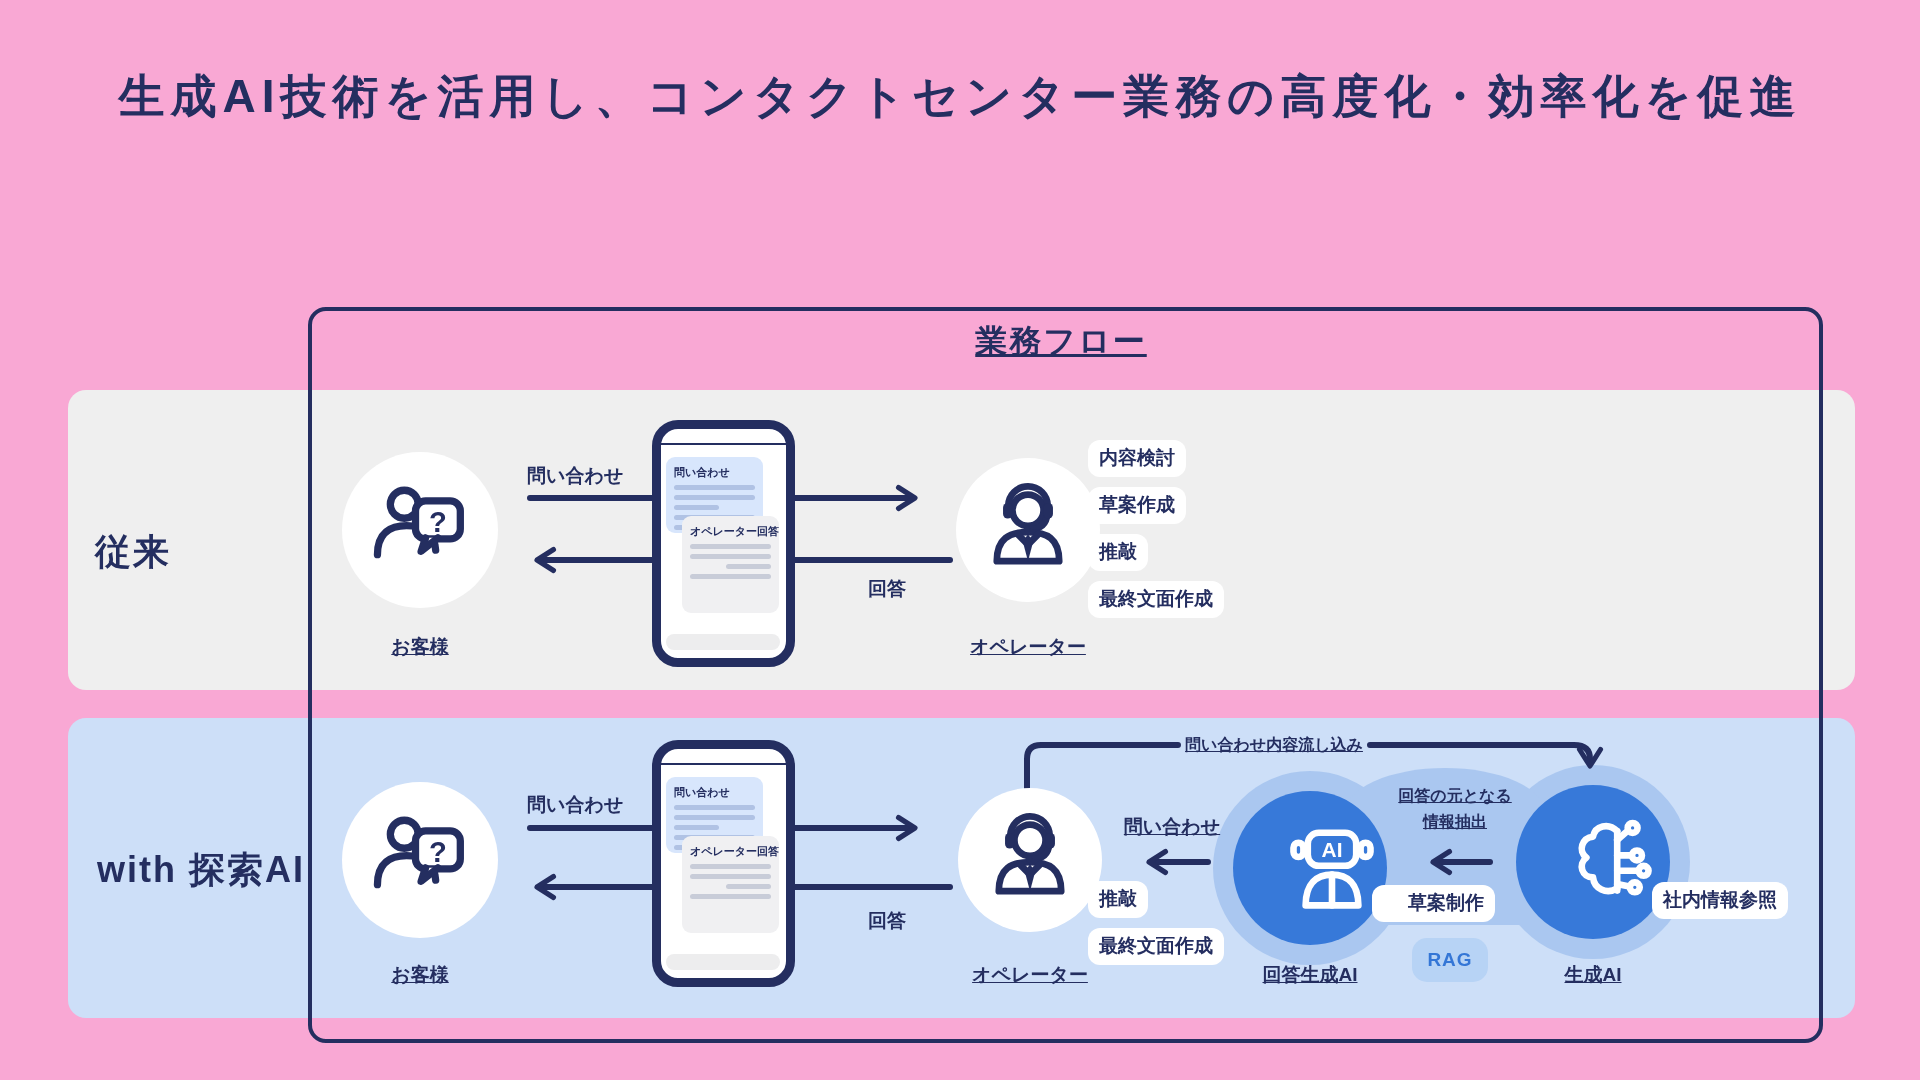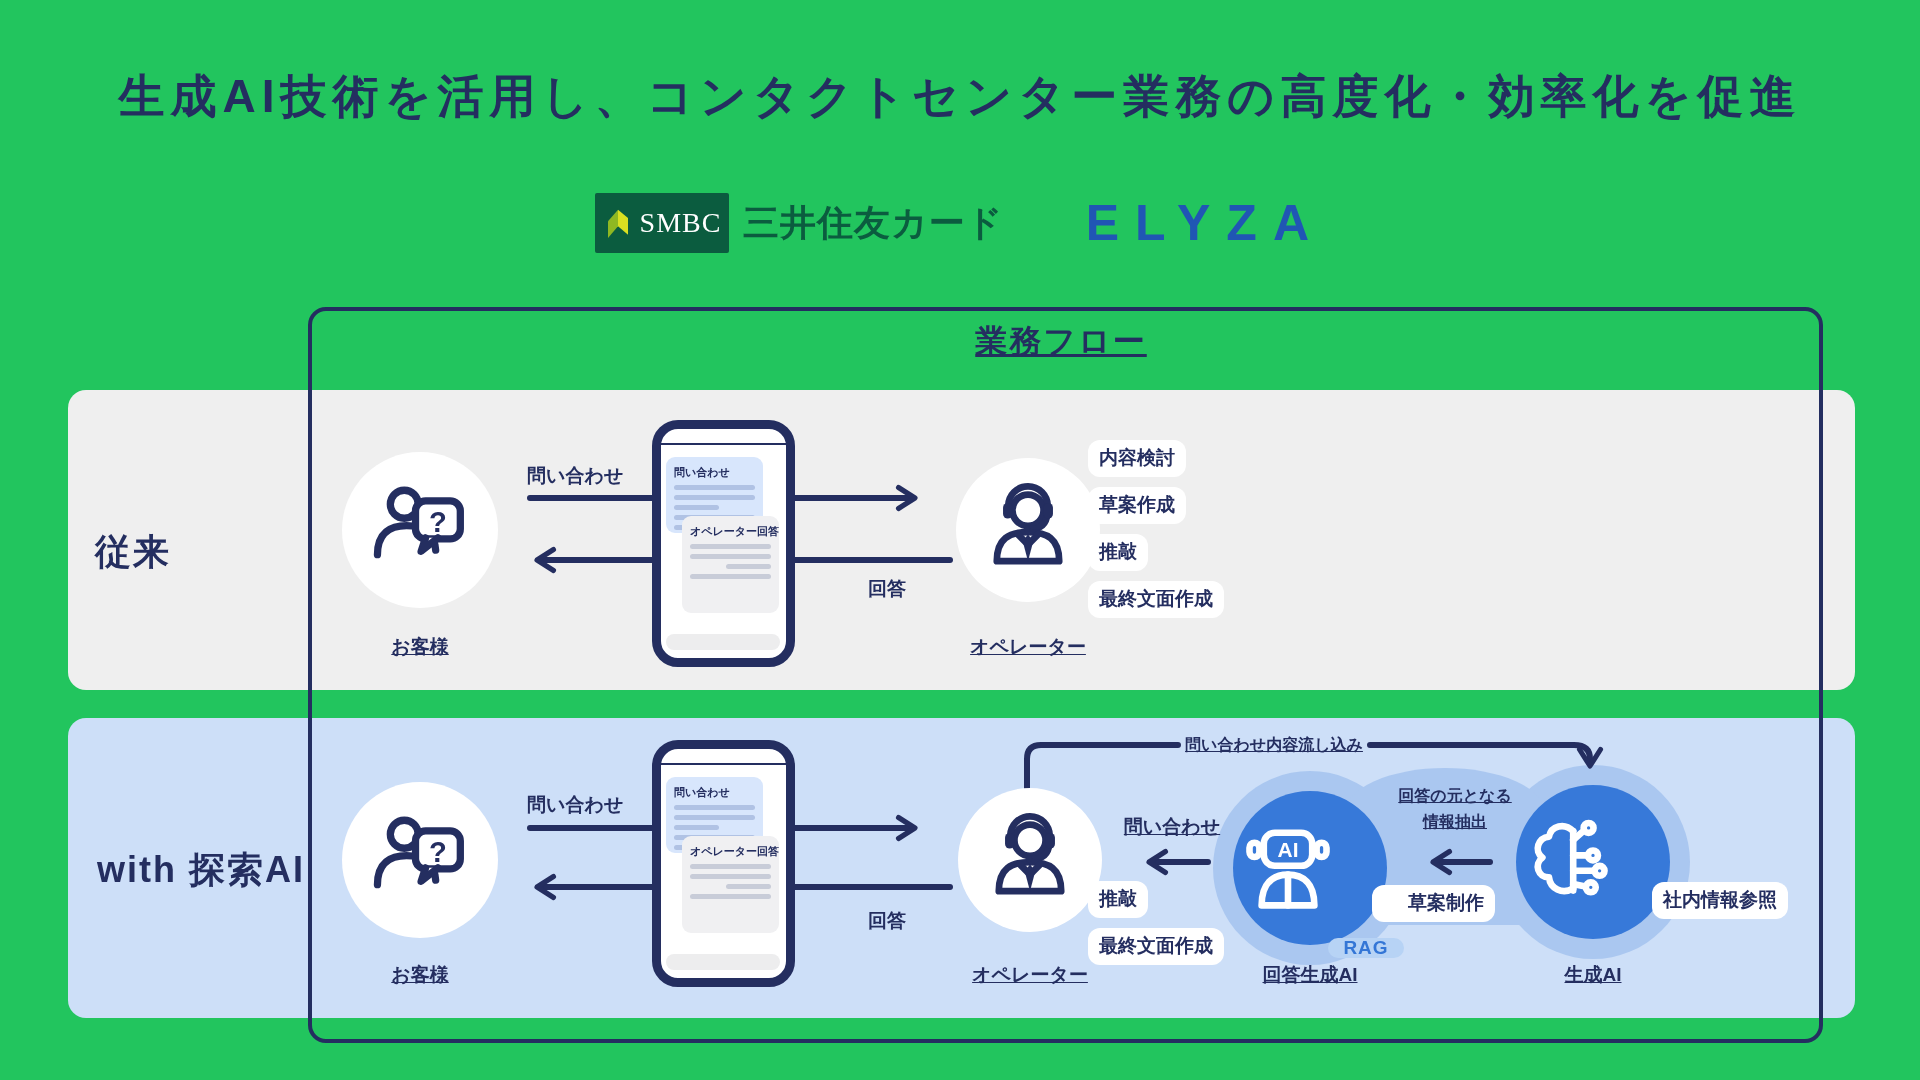--- a/index.html
+++ b/index.html
@@ -1,17 +1,17 @@
 <!DOCTYPE html>
 <html><head>
 <meta charset="utf-8">
 <style>
   html,body{margin:0;padding:0;background:#fff;}
   .canvas{
-    position:relative;width:1920px;height:1080px;background:#22c55e;overflow:hidden;
+    position:relative;width:1920px;height:1080px;background:#f9a8d4;overflow:hidden;
     font-family:"Liberation Sans","DejaVu Sans",sans-serif;color:#242e60;
   }
   .abs{position:absolute;}
   .ctr{transform:translateX(-50%);white-space:nowrap;text-decoration:underline;}
   
   .main-title{
     top:66px;left:960px;transform:translateX(-50%);
     font-size:46px;font-weight:bold;letter-spacing:6px;white-space:nowrap;
   }
   .logo-row{top:190px;left:0;width:1920px;height:66px;display:flex;justify-content:center;align-items:center;gap:72px;}
@@ -50,47 +50,34 @@
   .bubble-blue{left:5px;top:28px;width:97px;height:76px;background:#d8e6fc;}
   .bubble-gray{left:21px;top:87px;width:97px;height:97px;background:#f0f0f2;}
   .bubble-title{font-size:11px;font-weight:bold;color:#242e60;margin-bottom:5px;white-space:nowrap;}
   .bar{height:5px;border-radius:2.5px;margin-top:5px;}
   .bar-b{background:#b0c2e4;}
   .bar-g{background:#c8ccd8;}
   .bar-right{margin-left:auto;}
   .phone-pill{position:absolute;left:5px;top:205px;width:114px;height:16px;border-radius:8px;background:#ededee;}
   
   .blob{background:#aac7f0;z-index:2;}
-  .ai-circle{width:154px;height:154px;border-radius:50%;background:#3779d9;z-index:3;display:flex;align-items:center;justify-content:flex-start;}
+  .ai-circle{width:154px;height:154px;border-radius:50%;background:#3779d9;z-index:3;display:flex;align-items:center;justify-content:flex-end;}
   .rag-pill{
-    left:1328px;top:938px;width:76px;height:20px;background:#b7d3f5;border-radius:15px;
+    left:1412px;top:938px;width:76px;height:44px;background:#b7d3f5;border-radius:15px;
     color:#3476d6;font-size:19px;font-weight:bold;display:flex;align-items:center;justify-content:center;z-index:4;letter-spacing:1px;
   }
   .arrow-layer{left:0;top:0;z-index:2;pointer-events:none;}
 </style>
 </head>
 <body>
 
 <div class="canvas">
 
   <div class="abs main-title">生成AI技術を活用し、コンタクトセンター業務の高度化・効率化を促進</div>
 
-  <div class="abs logo-row">
-    <div class="smbc-group">
-      <div class="smbc-box">
-        <svg width="30" height="40" viewBox="0 0 36 44">
-          <path d="M6,40 L6,20 L18,6 L18,26 Z" fill="#8fb822"></path>
-          <path d="M18,26 L18,6 L30,16 L30,36 Z" fill="#d9e021"></path>
-        </svg>
-        <span class="smbc-abbr">SMBC</span>
-      </div>
-      <span class="smbc-name">三井住友カード</span>
-    </div>
-    <div class="elyza-logo">ELYZA</div>
-  </div>
 
   <div class="abs band band-traditional"></div>
   <div class="abs band band-ai"></div>
 
   <div class="abs blob" style="left:1213px;top:771px;width:194px;height:194px;border-radius:50%;"></div>
   <div class="abs blob" style="left:1496px;top:765px;width:194px;height:194px;border-radius:50%;"></div>
   <div class="abs blob" style="left:1345px;top:768px;width:200px;height:90px;border-radius:50%;"></div>
   <div class="abs blob" style="left:1300px;top:800px;width:300px;height:125px;"></div>
 
   <svg class="abs arrow-layer" width="1920" height="1080" viewBox="0 0 1920 1080">

